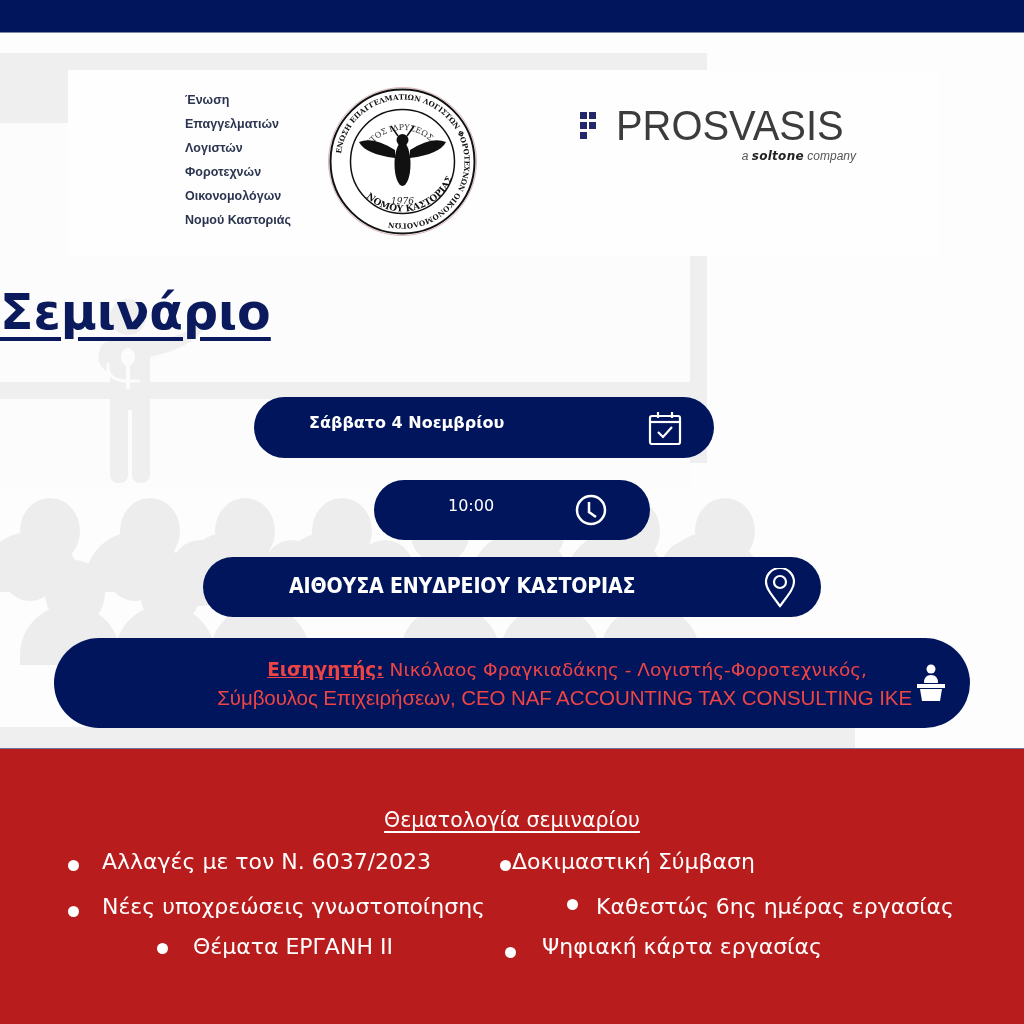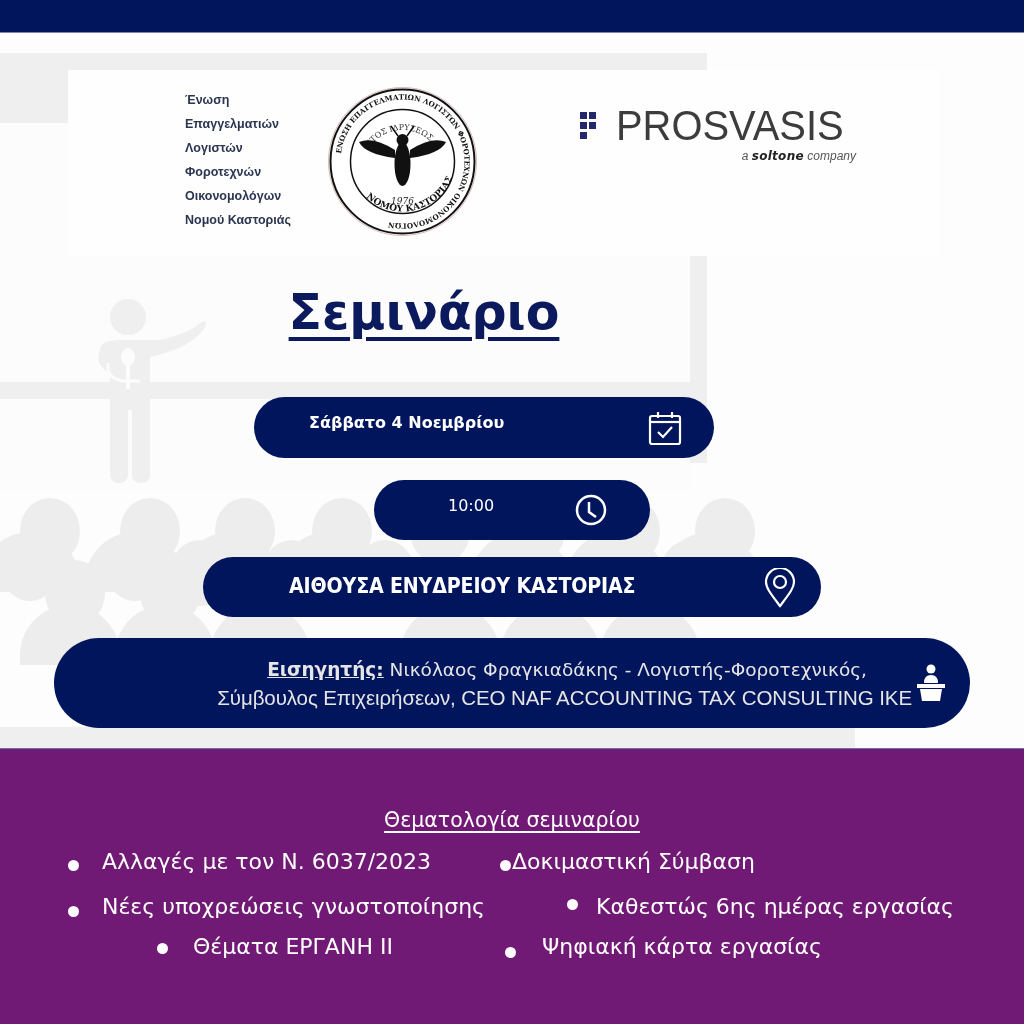--- a/index.html
+++ b/index.html
@@ -29,44 +29,44 @@
   .org-text div { height: 24px; }
   .seal { position: absolute; left: 325px; top: 84px; width: 155px; height: 155px; }
   .prosvasis { position: absolute; left: 580px; top: 106px; width: 290px; height: 60px; }
   .pv-squares { position: absolute; left: 0; top: 6px; width: 24px; height: 30px; }
   .pv-sq { position: absolute; width: 7px; height: 7px; background: #23286b; }
   .pv-name { position: absolute; left: 36px; top: -4px; font-family: "Liberation Sans", sans-serif; font-size: 42px; color: #3c3c3c; letter-spacing: 0px; transform: scaleX(0.95); transform-origin: left; }
   .pv-tag { position: absolute; right: 14px; top: 43px; font-family: "Liberation Sans", sans-serif; font-size: 12px; color: #555; font-style: italic; }
   .pv-tag b { font-family: "DejaVu Sans", sans-serif; font-weight: 900; color: #222; letter-spacing: 0.3px; }
 
   
-  .title { position: absolute; left: 0; top: 284px; width: 848px; text-align: center; }
+  .title { position: absolute; left: 0; top: 284px; width: 848px; text-align: left; }
   .title span { font-family: "DejaVu Sans", sans-serif; font-weight: bold; font-size: 49px; color: #0a1a5c; text-decoration: underline; text-decoration-thickness: 4px; text-underline-offset: 8px; }
 
   
   .pill { position: absolute; background: #00155c; border-radius: 32px; color: #fff; display: flex; align-items: center; justify-content: center; }
   .pill .label { font-family: "DejaVu Sans", sans-serif; }
   .pill-date { left: 254px; top: 397px; width: 460px; height: 61px; }
   .pill-date .label { font-weight: bold; font-size: 16px; position: absolute; left: 55px; top: 16px; }
   .pill-date .icon { position: absolute; left: 394px; top: 13px; width: 34px; height: 36px; }
   .pill-time { left: 374px; top: 480px; width: 276px; height: 60px; }
   .pill-time .label { font-size: 16px; position: absolute; left: 74px; top: 16px; }
   .pill-time .icon { position: absolute; left: 200px; top: 13px; width: 34px; height: 34px; }
   .pill-venue { left: 203px; top: 557px; width: 618px; height: 60px; }
   .pill-venue .label { font-weight: bold; font-size: 20.5px; position: absolute; left: 86px; top: 17px; letter-spacing: -0.2px; transform: scaleX(0.93); transform-origin: left; }
   .pill-venue .icon { position: absolute; left: 560px; top: 11px; width: 34px; height: 40px; }
   .pill-speaker { left: 54px; top: 638px; width: 916px; height: 90px; border-radius: 45px; }
-  .speaker-text { position: absolute; left: 0; top: 18px; width: 858px; text-align: right; font-family: "DejaVu Sans", sans-serif; font-size: 18.5px; line-height: 28px; color: #e5e5e5; }
+  .speaker-text { position: absolute; left: 0; top: 18px; width: 858px; text-align: right; font-family: "DejaVu Sans", sans-serif; font-size: 18.5px; line-height: 28px; color: #ef4444; }
   .speaker-line1 { padding-right: 45px; }
   .speaker-role { font-weight: bold; text-decoration: underline; }
   .speaker-line2 { font-family: "Liberation Sans", sans-serif; font-size: 20.5px; letter-spacing: -0.1px; }
   .pill-speaker .icon { position: absolute; left: 860px; top: 25px; width: 34px; height: 40px; }
 
   
-  .bottom { position: absolute; left: 0; top: 748px; width: 1024px; height: 276px; background: #701a75; border-top: 1px solid #6a74a0; }
+  .bottom { position: absolute; left: 0; top: 748px; width: 1024px; height: 276px; background: #b91c1c; border-top: 1px solid #6a74a0; }
   .topics-title { position: absolute; left: 0; top: 59px; width: 1024px; text-align: center; font-family: "DejaVu Sans", sans-serif; font-size: 20.5px; color: #fff; text-decoration: underline; text-underline-offset: 4px; }
   .topic { position: absolute; font-family: "DejaVu Sans", sans-serif; font-size: 22px; color: #fff; white-space: nowrap; }
   .bullet { position: absolute; width: 11px; height: 11px; border-radius: 50%; background: #fff; }
 </style>
 </head>
 <body>
 
 <div class="top-bar"></div>
 
 <div class="board-frame">

